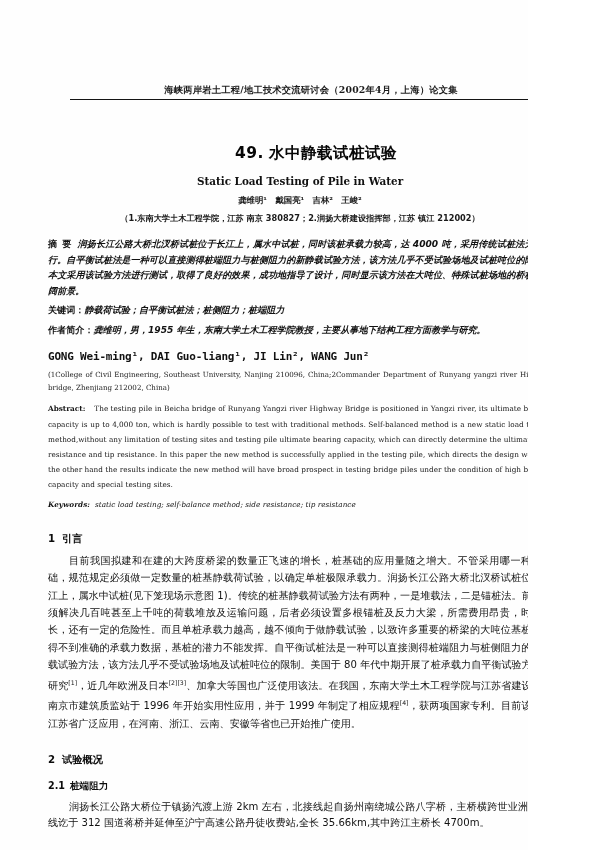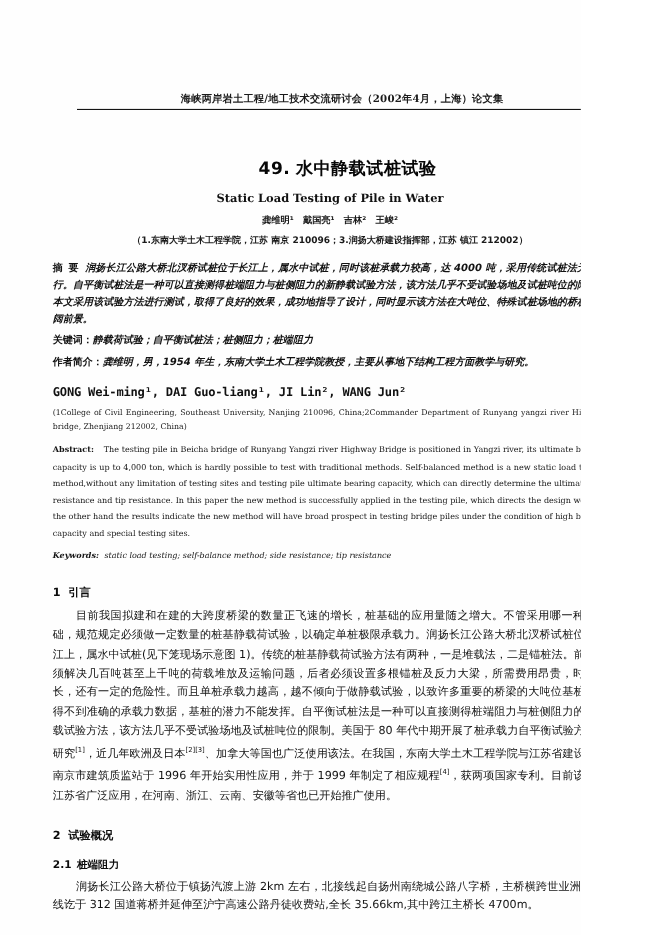--- a/index.html
+++ b/index.html
@@ -184,32 +184,32 @@
     <div class="runhead">海峡两岸岩土工程/地工技术交流研讨会（2002年4月，上海）论文集</div>
 
     <div class="title">
       <span class="num">49.</span><span>水中静载试桩试验</span>
     </div>
 
     <div class="subtitle">Static Load Testing of Pile in Water</div>
 
     <div class="authors-cn">龚维明¹　戴国亮¹　吉林²　王峻²</div>
 
-    <div class="affil-cn">（1.东南大学土木工程学院，江苏 南京 210096；3.润扬大桥建设指挥部，江苏 镇江 212002）</div>
+    <div class="affil-cn">（1.东南大学土木工程学院，江苏 南京 380827；2.润扬大桥建设指挥部，江苏 镇江 212002）</div>
 
     <div class="abs-cn">
       <span class="lbl">摘要</span><span>润扬长江公路大桥北汊桥试桩位于长江上，属水中试桩，同时该桩承载力较高，达 4000 吨，采用传统试桩法无法进行。自平衡试桩法是一种可以直接测得桩端阻力与桩侧阻力的新静载试验方法，该方法几乎不受试验场地及试桩吨位的限制。本文采用该试验方法进行测试，取得了良好的效果，成功地指导了设计，同时显示该方法在大吨位、特殊试桩场地的桥桩中广阔前景。</span>
     </div>
 
     <div class="kw-cn">
       <span class="lbl">关键词：</span><span>静载荷试验；自平衡试桩法；桩侧阻力；桩端阻力</span>
     </div>
 
     <div class="bio-cn">
-      <span class="lbl">作者简介：</span><span>龚维明，男，1954 年生，东南大学土木工程学院教授，主要从事地下结构工程方面教学与研究。</span>
+      <span class="lbl">作者简介：</span><span>龚维明，男，1955 年生，东南大学土木工程学院教授，主要从事地下结构工程方面教学与研究。</span>
     </div>
 
     <div class="authors-en">GONG Wei-ming¹, DAI Guo-liang¹, JI Lin², WANG Jun²</div>
 
     <div class="affil-en">(1College of Civil Engineering, Southeast University, Nanjing 210096, China;2Commander Department of Runyang yangzi river Highway bridge, Zhenjiang 212002, China)</div>
 
     <div class="abs-en">
       <span class="lbl">Abstract:</span><span>The testing pile in Beicha bridge of Runyang Yangzi river Highway Bridge is positioned in Yangzi river, its ultimate bearing capacity is up to 4,000 ton, which is hardly possible to test with traditional methods. Self-balanced method is a new static load testing method,without any limitation of testing sites and testing pile ultimate bearing capacity, which can directly determine the ultimate side resistance and tip resistance. In this paper the new method is successfully applied in the testing pile, which directs the design well. On the other hand the results indicate the new method will have broad prospect in testing bridge piles under the condition of high bearing capacity and special testing sites.</span>
     </div>
 

